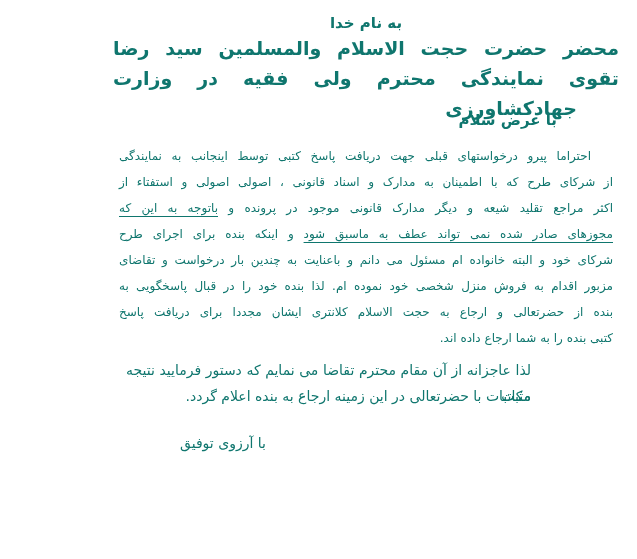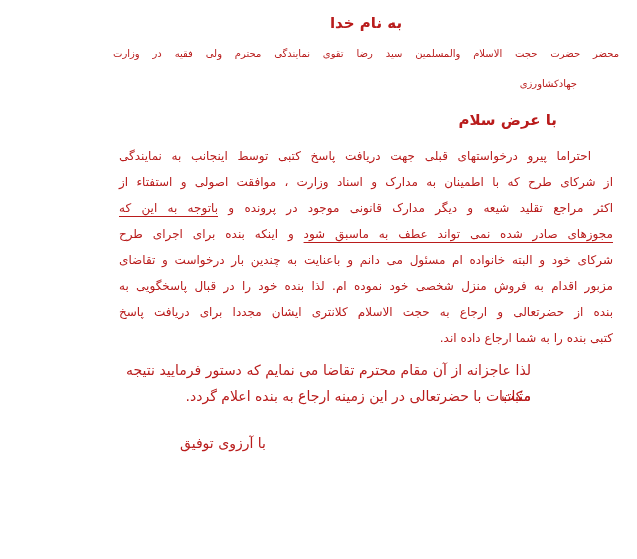--- a/index.html
+++ b/index.html
@@ -7,42 +7,42 @@
     padding: 0;
     background: #ffffff;
   }
   .page {
     position: relative;
     width: 542px;
     height: 559px;
     background: #ffffff;
     direction: rtl;
     font-family: "DejaVu Sans", sans-serif;
-    color: #b91c1c;
+    color: #0f766e;
     overflow: hidden;
   }
 
   .basmala {
     position: absolute;
     top: 12px;
     left: 0;
     right: 0;
     text-align: center;
     font-size: 15px;
     font-weight: bold;
     line-height: 22px;
   }
 
   .addressee {
     position: absolute;
-    top: 39px;
+    top: 33px;
     right: 18px;
     left: 18px;
-    font-size: 10px;
-    font-weight: normal;
+    font-size: 19px;
+    font-weight: bold;
   }
   .addr-line1 {
     line-height: 30px;
     text-align: justify;
     text-align-last: justify;
   }
   .addr-line2 {
     line-height: 30px;
     padding-right: 42px;
   }
@@ -112,21 +112,21 @@
 
   <div class="addressee">
     <div class="addr-line1">محضر حضرت حجت الاسلام والمسلمین سید رضا تقوی نمایندگی محترم ولی فقیه در وزارت</div>
     <div class="addr-line2">جهادکشاورزی</div>
   </div>
 
   <div class="salutation">با عرض سلام</div>
 
   <div class="body1">
     <div class="bl just indent">احتراما پیرو درخواستهای قبلی جهت دریافت پاسخ کتبی توسط اینجانب به نمایندگی</div>
-    <div class="bl just">از شرکای طرح که با اطمینان به مدارک و اسناد وزارت ، موافقت اصولی و استفتاء از</div>
+    <div class="bl just">از شرکای طرح که با اطمینان به مدارک و اسناد قانونی ، اصولی اصولی و استفتاء از</div>
     <div class="bl just"><span>اکثر مراجع تقلید شیعه و دیگر مدارک قانونی موجود در پرونده و </span><span class="u">باتوجه به این که</span></div>
     <div class="bl just"><span class="u">مجوزهای صادر شده نمی تواند عطف به ماسبق شود</span><span> و اینکه بنده برای اجرای طرح</span></div>
     <div class="bl just">شرکای خود و البته خانواده ام مسئول می دانم و باعنایت به چندین بار درخواست و تقاضای</div>
     <div class="bl just">مزبور اقدام به فروش منزل شخصی خود نموده ام. لذا بنده خود را در قبال پاسخگویی به</div>
     <div class="bl just">بنده از حضرتعالی و ارجاع به حجت الاسلام کلانتری ایشان مجددا برای دریافت پاسخ</div>
     <div class="bl lastline">کتبی بنده را به شما ارجاع داده اند.</div>
   </div>
 
   <div class="body2">
     <div class="bl just">لذا عاجزانه از آن مقام محترم تقاضا می نمایم که دستور فرمایید نتیجه مثبت</div>

